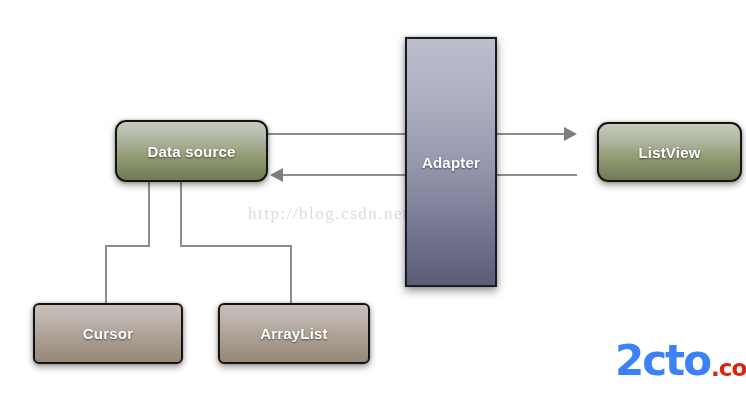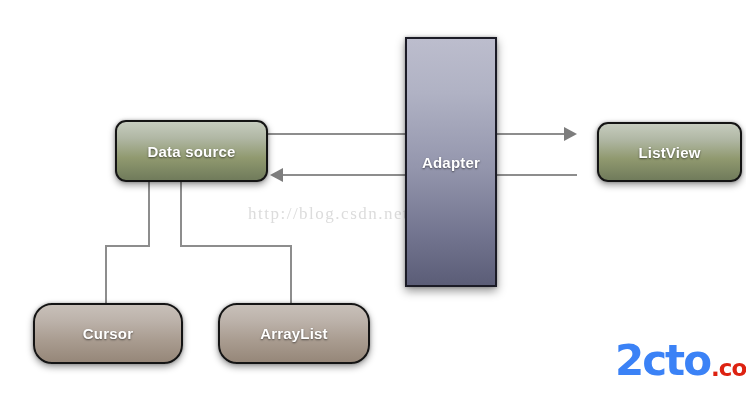--- a/index.html
+++ b/index.html
@@ -57,21 +57,21 @@
 
   .node-green {
     border: 2px solid #141414;
     border-radius: 11px;
     background: linear-gradient(to bottom, #c6ccbe 0%, #b0b7a4 28%, #90996f 62%, #707b5b 100%);
     box-shadow: 0 3px 7px rgba(0,0,0,0.40), 0 0 3px rgba(0,0,0,0.25);
   }
 
   .node-brown {
     border: 2px solid #141414;
-    border-radius: 19px;
+    border-radius: 6px;
     background: linear-gradient(to bottom, #c8c0b9 0%, #bcb2aa 28%, #a99c90 62%, #968779 100%);
     box-shadow: 0 3px 7px rgba(0,0,0,0.40), 0 0 3px rgba(0,0,0,0.25);
   }
 
   .node-slate {
     border: 2px solid #1b1b26;
     border-radius: 0;
     background: linear-gradient(to bottom, #bcbdcd 0%, #b0b2c4 22%, #9496ad 52%, #72748f 80%, #5b5d77 100%);
     box-shadow: 0 4px 9px rgba(0,0,0,0.42), 0 0 3px rgba(0,0,0,0.25);
   }

